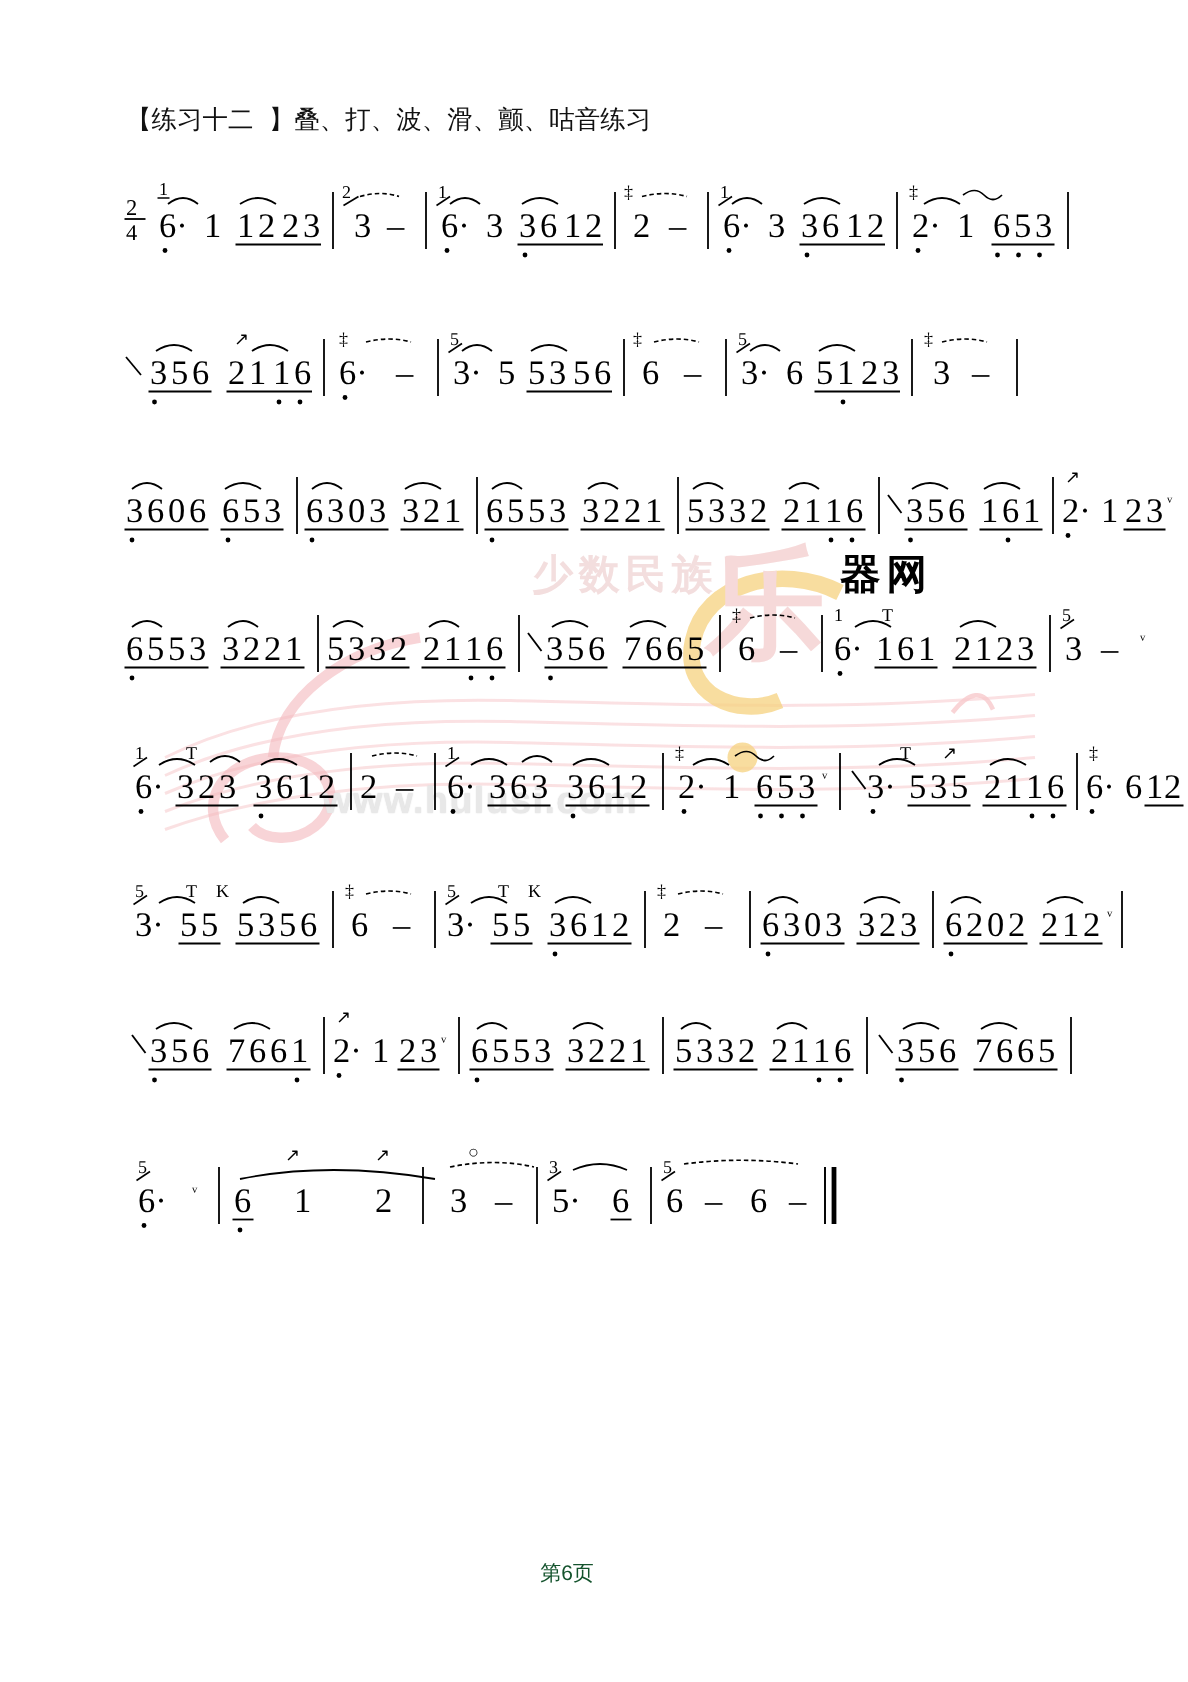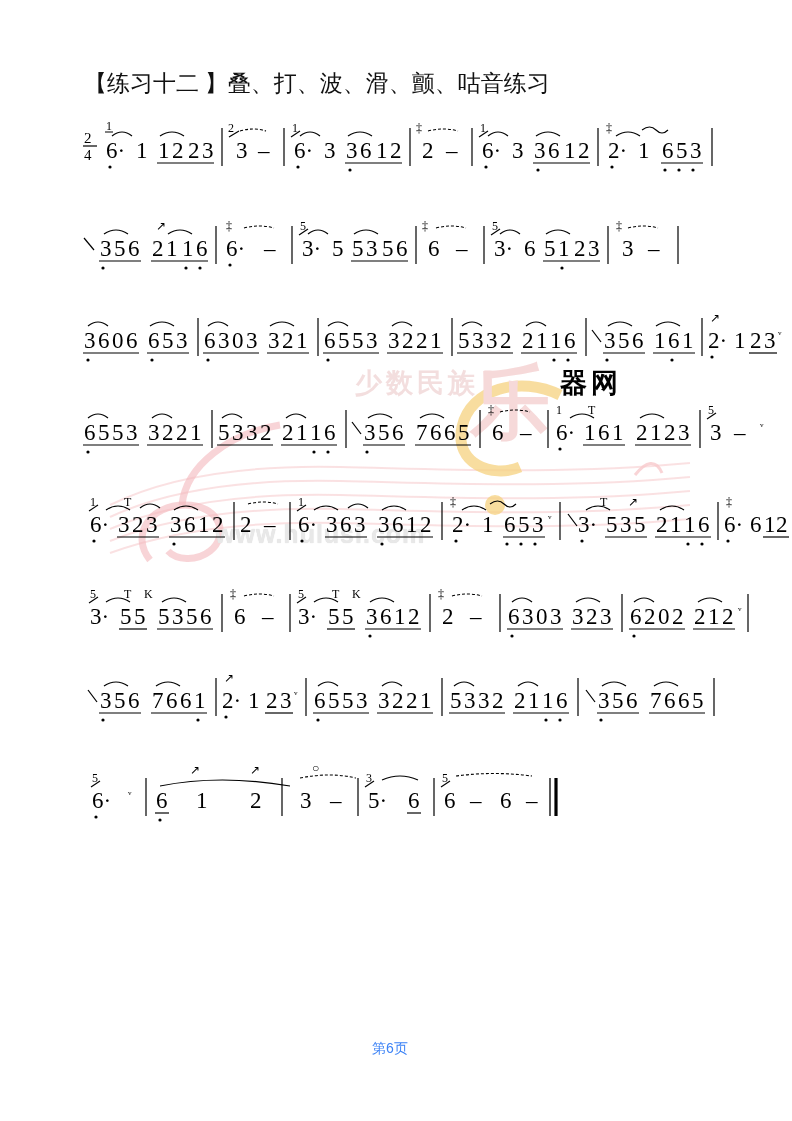--- a/index.html
+++ b/index.html
@@ -75,37 +75,37 @@
     color: #000000;
     font-weight: bold;
     pointer-events: none;
   }
 
   
   .title {
     position: absolute;
     left: 84px;
     top: 68px;
-    font-family: Liberation Serif, serif;
-    font-size: 23px;
+    font-family: Liberation Mono, monospace;
+    font-size: 17px;
     color: #111;
     white-space: nowrap;
     font-weight: 500;
   }
 
   
   .pageno {
     position: absolute;
-    left: 12px;
+    left: 0;
     top: 1040px;
     width: 756px;
     text-align: center;
     font-family: "Liberation Sans", sans-serif;
     font-size: 14px;
-    color: #3b82f6;
+    color: #14532d;
   }
 
   
   .musiclayer {
     position: absolute;
     left: 0; top: 0;
     width: 792px; height: 1121px;
     pointer-events: none;
   }
   .musiclayer text {

